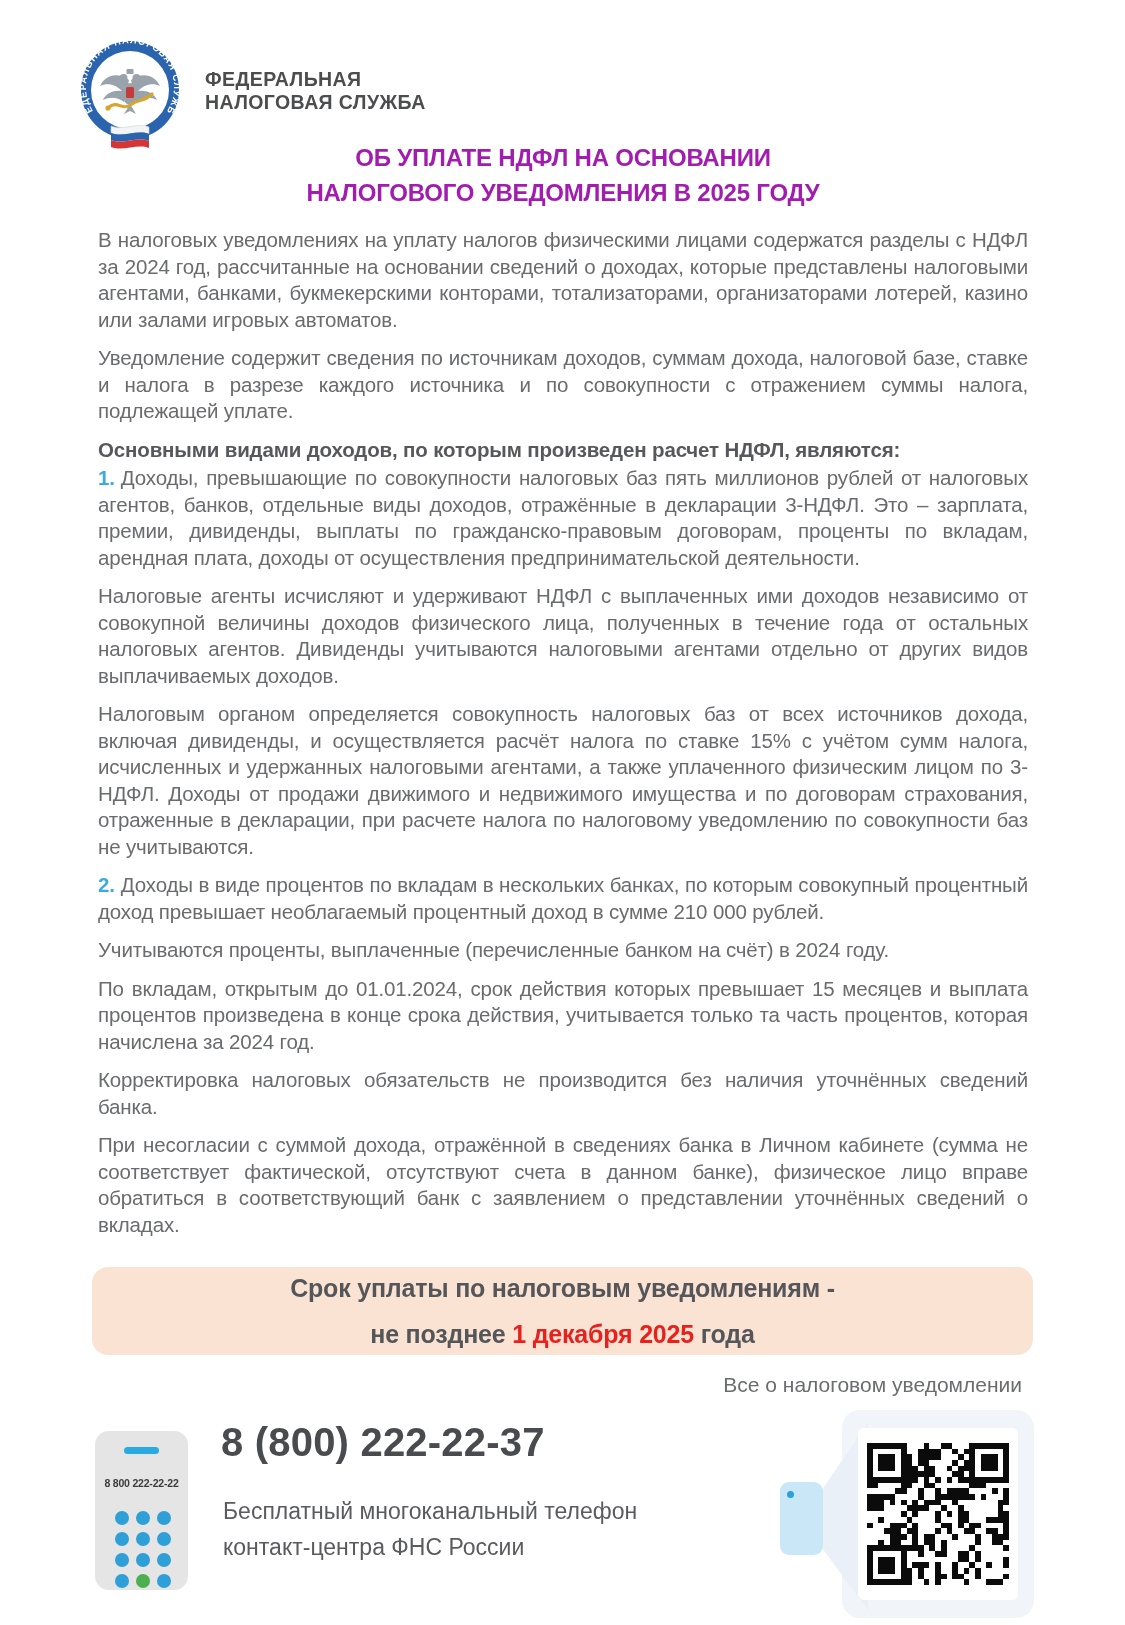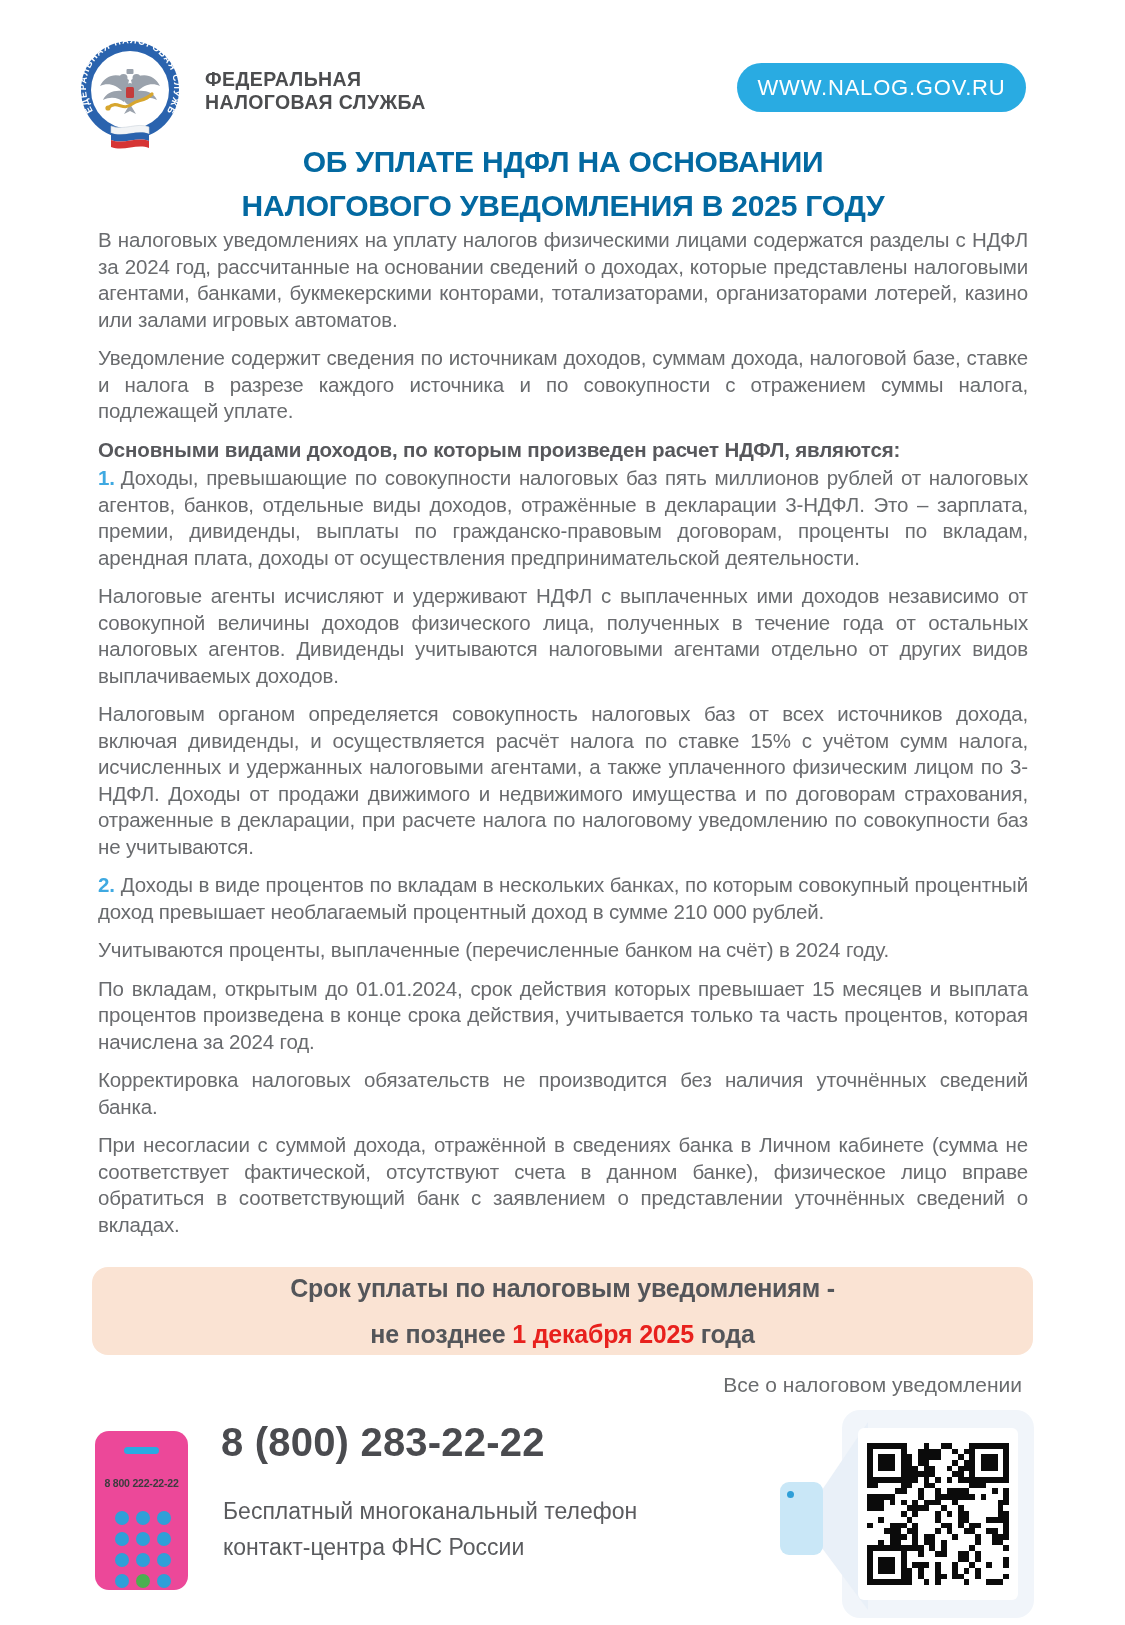--- a/index.html
+++ b/index.html
@@ -10,41 +10,41 @@
   
   .header-logo { position:absolute; left:72px; top:36px; width:124px; height:116px; }
   .logo-wordmark { position:absolute; left:205px; top:68px; font-weight:bold; font-size:19.5px;
     color:#4C4D4F; letter-spacing:0.4px; line-height:1.2; }
   .site-badge { position:absolute; right:99px; top:63px; width:289px; height:49px; background:#29ABE2;
     border-radius:25px; color:#fff; display:flex; align-items:center; justify-content:center;
     font-size:22px; letter-spacing:0.8px; }
 
   
   .doc-title { position:absolute; left:98px; top:140px; width:930px; text-align:center;
-    font-size:30px; font-weight:bold; color:#0369a1; line-height:1.47; letter-spacing:-0.2px; }
+    font-size:24px; font-weight:bold; color:#a21caf; line-height:1.47; letter-spacing:-0.2px; }
 
   
   .content { position:absolute; left:98px; top:227px; width:930px; }
   .content p { font-size:20.5px; line-height:26.5px; color:#696B6E; text-align:justify;
     margin-bottom:12px; letter-spacing:-0.15px; }
   .content p.bold-heading { font-weight:bold; color:#57585C; margin-bottom:2px; }
   .num-blue { color:#3FA9E1; font-weight:bold; padding-right:6px; }
 
   
   .deadline-box { position:absolute; left:92px; top:1267px; width:941px; height:88px;
     background:#FAE3D3; border-radius:16px; display:flex; flex-direction:column;
     align-items:center; justify-content:center; gap:17px; }
   .deadline-line { font-size:25px; font-weight:bold; color:#54565A; letter-spacing:-0.2px; }
   .deadline-red { color:#E8211D;margin-top:27px; }
 
   
   .qr-caption { position:absolute; right:103px; top:1373px; font-size:21px; color:#6A6C6E; }
 
   .phone-illus { position:absolute; left:95px; top:1431px; width:93px; height:159px;
-    background:#ec4899; border-radius:14px; }
+    background:#e5e5e5; border-radius:14px; }
   .phone-speaker { position:absolute; left:29px; top:16px; width:35px; height:7px;
     background:#29ABE2; border-radius:4px; }
   .phone-illus-label { position:absolute; left:0; top:46px; width:100%; text-align:center;
     font-size:10.5px; font-weight:bold; color:#3B3C3E; letter-spacing:-0.2px; }
   .keypad { position:absolute; left:20px; top:80px; display:grid;
     grid-template-columns:repeat(3,14px); grid-auto-rows:14px; gap:7px; }
   .keypad span { width:14px; height:14px; border-radius:50%; background:#2F9FD8; }
   .keypad span.green { background:#4CAF50; }
 
   .phone-number { position:absolute; left:221px; top:1420px; font-size:40px; font-weight:800;
@@ -96,23 +96,20 @@
       <path d="M0,7 C13,12 26,3 38,8 L38,15 C26,10 13,19 0,14 Z" fill="#2A63AE"></path>
       <path d="M0,14 C13,19 26,10 38,15 L38,22 C26,17 13,26 0,21 Z" fill="#D63535"></path>
     </g>
   </svg>
 
   <div class="logo-wordmark">
     <div>ФЕДЕРАЛЬНАЯ</div>
     <div>НАЛОГОВАЯ СЛУЖБА</div>
   </div>
 
-  <div class="site-badge">
-    <span>WWW.NALOG.GOV.RU</span>
-  </div>
 
   <div class="doc-title">
     <div>ОБ УПЛАТЕ НДФЛ НА ОСНОВАНИИ</div>
     <div>НАЛОГОВОГО УВЕДОМЛЕНИЯ В 2025 ГОДУ</div>
   </div>
 
   <div class="content">
     <p>В налоговых уведомлениях на уплату налогов физическими лицами содержатся разделы с НДФЛ за 2024 год, рассчитанные на основании сведений о доходах, которые представлены налоговыми агентами, банками, букмекерскими конторами, тотализаторами, организаторами лотерей, казино или залами игровых автоматов.</p>
     <p>Уведомление содержит сведения по источникам доходов, суммам дохода, налоговой базе, ставке и налога в разрезе каждого источника и по совокупности с отражением суммы налога, подлежащей уплате.</p>
     <p class="bold-heading">Основными видами доходов, по которым произведен расчет НДФЛ, являются:</p>
@@ -145,21 +142,21 @@
         <span></span>
         <span></span>
         <span></span>
         <span></span>
         <span></span>
         <span class="green"></span>
         <span></span>
       </div>
   </div>
 
-  <div class="phone-number">8 (800) 283-22-22</div>
+  <div class="phone-number">8 (800) 222-22-37</div>
   <div class="phone-desc">
     <div>Бесплатный многоканальный телефон</div>
     <div>контакт-центра ФНС России</div>
   </div>
 
   <div class="qr-halo"></div>
   <svg class="beam" width="52" height="200">
     <polygon points="4,74 50,6 50,194 4,132" fill="#E9F0F8"></polygon>
   </svg>
   <div class="qr-phone">

